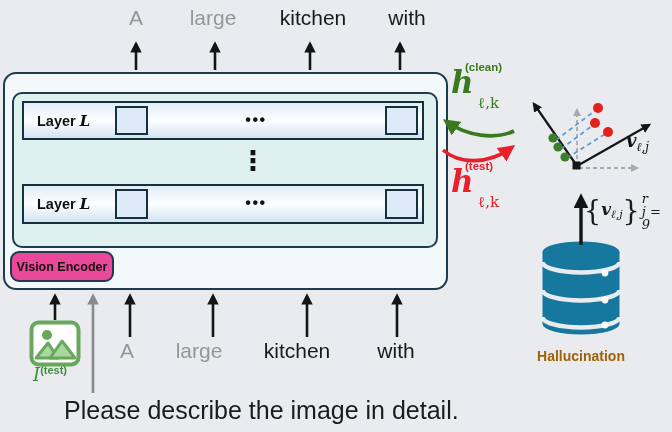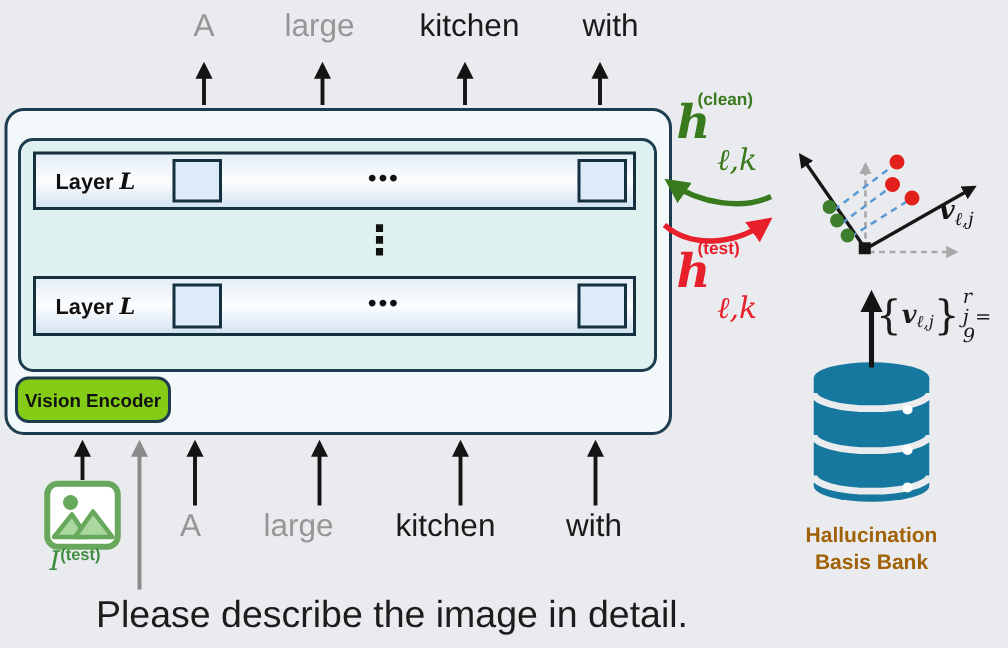--- a/index.html
+++ b/index.html
@@ -12,27 +12,27 @@
   .tk-dark{color:#1a1a1a;}
   
   .outer-box{position:absolute;left:3px;top:72px;width:445px;height:218px;border:2.5px solid #1d3c4e;border-radius:13px;background:#f3f8fb;box-sizing:border-box;}
   .inner-box{position:absolute;left:12px;top:92px;width:426px;height:156px;border:2px solid #1d3c4e;border-radius:10px;background:#def1ee;box-sizing:border-box;}
   .layer-row{position:absolute;left:22px;width:402px;border:2px solid #15303e;background:linear-gradient(180deg,#e3edf7 0%,#fdfeff 50%,#d3e3f1 100%);box-sizing:border-box;}
   .layer-label{position:absolute;left:13px;top:50%;transform:translateY(-50%);font-weight:bold;font-size:14.5px;color:#111;white-space:nowrap;}
   .layer-var{font-family:"DejaVu Serif",serif;font-style:italic;font-size:15px;}
   .mini-sq{position:absolute;top:3px;bottom:3px;width:33px;border:2px solid #15303e;background:#ddeaf7;box-sizing:border-box;}
   .dots3{position:absolute;left:232px;top:50%;transform:translate(-50%,-55%);font-weight:bold;font-size:16px;letter-spacing:1.5px;color:#111;}
   .vdots{position:absolute;left:253px;top:146px;transform:translateX(-50%);font-weight:bold;font-size:27px;line-height:1.1;color:#111;font-family:"DejaVu Sans",sans-serif;}
-  .vision-box{position:absolute;left:10px;top:251px;width:104px;height:31px;border:2px solid #1d3c4e;border-radius:9px;background:#84cc16;box-sizing:border-box;display:flex;align-items:center;justify-content:center;}
+  .vision-box{position:absolute;left:10px;top:251px;width:104px;height:31px;border:2px solid #1d3c4e;border-radius:9px;background:#ec4899;box-sizing:border-box;display:flex;align-items:center;justify-content:center;}
   .vision-label{font-weight:bold;font-size:12.5px;color:#111;}
   
   .mlabel{position:absolute;width:72px;height:58px;}
   .mlabel .mv{position:absolute;left:0;top:6px;font-family:"DejaVu Serif",serif;font-style:italic;font-weight:bold;font-size:31px;line-height:1;}
   .mlabel .msp{position:absolute;left:14px;top:0;font-weight:bold;font-size:11.5px;}
-  .mlabel .msb{position:absolute;left:27px;top:33px;font-family:"DejaVu Serif",serif;font-style:italic;font-size:20px;}
+  .mlabel .msb{position:absolute;left:27px;top:33px;font-family:"DejaVu Serif",serif;font-size:15px;}
   .green{color:#3a7a1f;}
   .red{color:#e8202c;}
   
   .proj-box{position:absolute;left:510px;top:68px;width:148px;height:115px;border:2.5px solid #101010;background:#fcefe2;box-sizing:border-box;}
   .proj-title{position:absolute;left:0;right:0;top:2px;text-align:center;font-weight:bold;font-size:19px;color:#0c0c0c;}
   .pv-label{position:absolute;left:626px;top:130px;white-space:nowrap;}
   .pv{font-family:"DejaVu Serif",serif;font-style:italic;font-weight:bold;font-size:18px;color:#111;}
   .pvs{font-family:"DejaVu Serif",serif;font-style:italic;font-size:12px;color:#111;vertical-align:-4px;}
   
   .bset{position:absolute;left:584px;top:192px;display:flex;align-items:center;color:#1a1a1a;}
@@ -112,21 +112,20 @@
     <ellipse cx="40" cy="11" rx="38.5" ry="10.5" fill="#17789f"></ellipse>
     <path d="M1.5,21 A38.5,10.5 0 0 0 78.5,21" stroke="#e9ebee" stroke-width="4.5" fill="none"></path>
     <path d="M1.5,49 A38.5,10.5 0 0 0 78.5,49" stroke="#e9ebee" stroke-width="4.5" fill="none"></path>
     <path d="M1.5,76 A38.5,10.5 0 0 0 78.5,76" stroke="#e9ebee" stroke-width="4.5" fill="none"></path>
     <circle cx="64" cy="32" r="3.4" fill="#ffffff"></circle>
     <circle cx="64" cy="59" r="3.4" fill="#ffffff"></circle>
     <circle cx="64" cy="84" r="3.4" fill="#ffffff"></circle>
   </svg>
   <div class="bank-text">
     <div>Hallucination</div>
-    <div>Basis Bank</div>
   </div>
 
   <svg class="abs" style="left:29px;top:320px" width="52" height="47" viewBox="0 0 52 47">
     <rect x="2.5" y="2.5" width="47" height="42" rx="7" fill="#ffffff" stroke="#68a85c" stroke-width="4"></rect>
     <circle cx="18" cy="15" r="5" fill="#68a85c"></circle>
     <path d="M7,38 L19,23 L29,38 Z" fill="#a9d79e" stroke="#68a85c" stroke-width="3" stroke-linejoin="round"></path>
     <path d="M21,38 L33,21 L46,38 Z" fill="#a9d79e" stroke="#68a85c" stroke-width="3" stroke-linejoin="round"></path>
   </svg>
   <div class="ilabel">
     <span class="iv">I</span><span class="isup">(test)</span>

